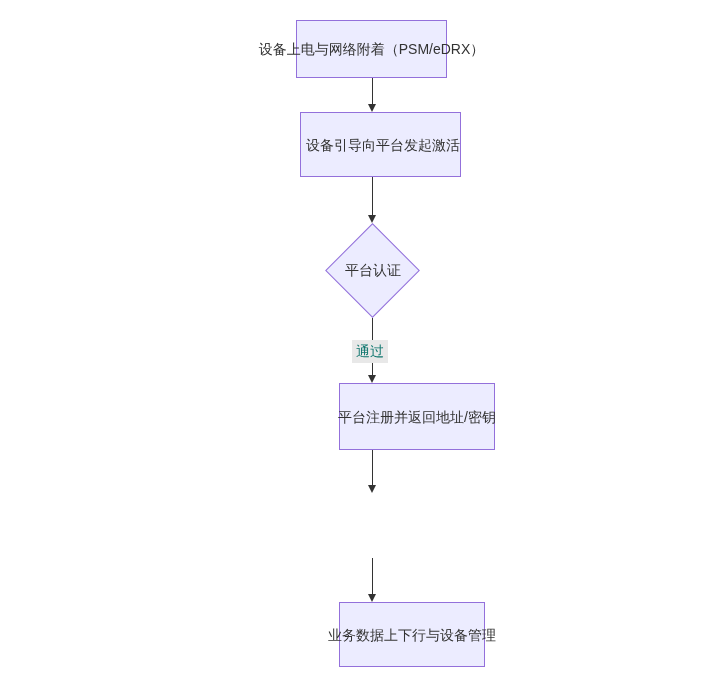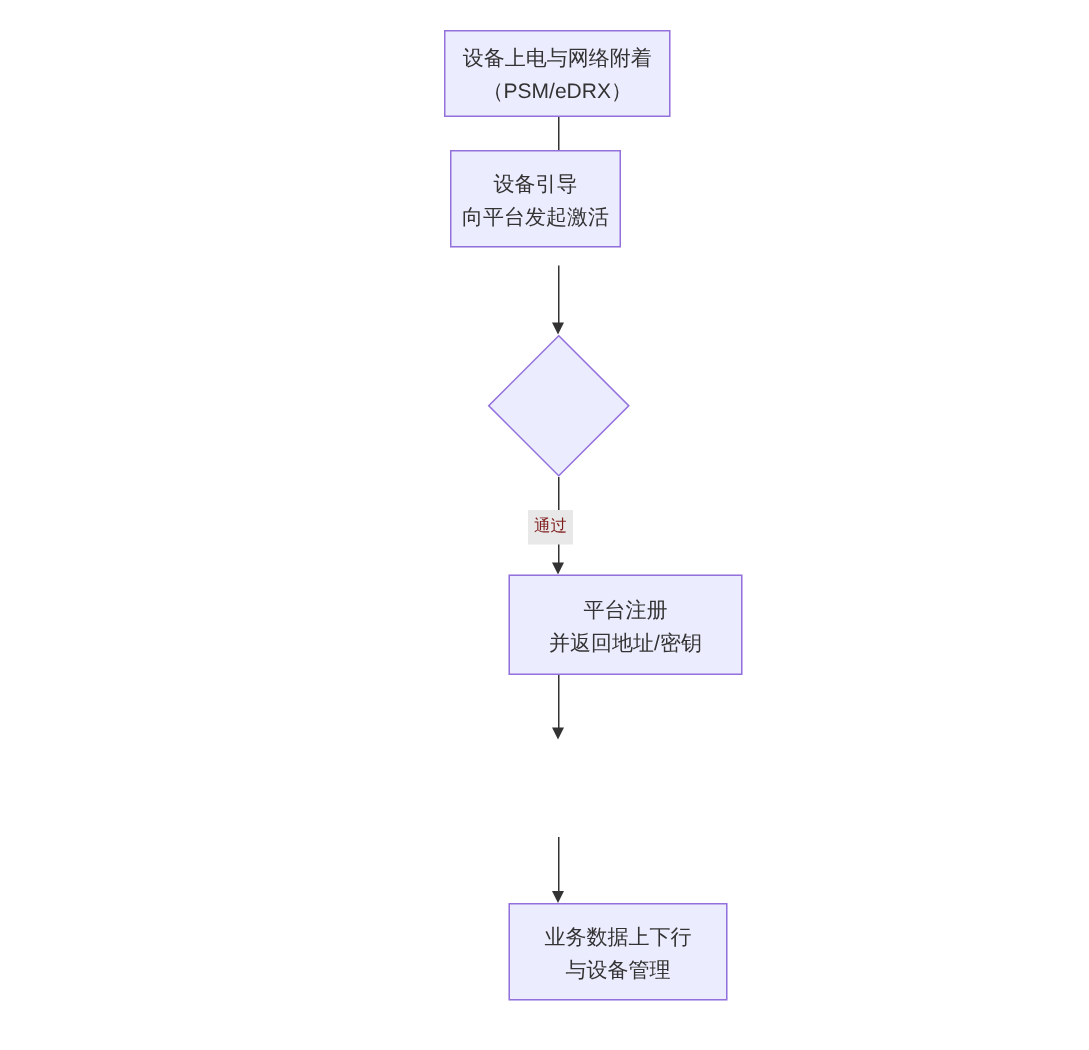--- a/index.html
+++ b/index.html
@@ -18,29 +18,29 @@
   .node {
     position: absolute;
     box-sizing: border-box;
     background: #ECECFF;
     border: 1px solid #9370DB;
     color: #333333;
     font-size: 14px;
     line-height: 22px;
     text-align: center;
     display: flex;
-    flex-direction: column;
+    flex-direction: row;
     justify-content: center;
     align-items: center;
   }
   .node .line { white-space: nowrap; }
 
   
   .n-power    { left: 296px; top:  20px; width: 151px; height: 58px; }
-  .n-boot     { left: 300px; top: 100px; width: 114px; height: 65px; }
+  .n-boot     { left: 300px; top: 112px; width: 161px; height: 65px; justify-content: flex-end; }
   .n-register { left: 295px; top: 383px; width: 156px; height: 67px; margin-left: 44px; }
   .n-channel  { left: 297px; top: 493px; width: 154px; height: 65px; }
   .n-business { left: 299px; top: 602px; width: 146px; height: 65px; margin-left: 40px; }
 
   
   .diamond-shape {
     position: absolute;
     left: 339px; top: 237px;
     width: 67px; height: 67px;
     box-sizing: border-box;
@@ -83,22 +83,22 @@
   .h1 { top: 104px; }
   .h2 { top: 215px; }
   .h3 { top: 375px; }
   .h4 { top: 485px; }
   .h5 { top: 594px; }
 
   .edge-label {
     position: absolute;
     left: 352px; top: 340px;
     background: #e8e8e8;
-    color: #7f1d1d;
-    font-size: 11px;
+    color: #0f766e;
+    font-size: 14px;
     line-height: 19px;
     padding: 2px 4px;
     white-space: nowrap;
     font-family: Liberation Serif, serif;
   }
 </style>
 </head>
 <body>
 
 <div class="canvas">
@@ -113,20 +113,21 @@
 
   <div class="node n-boot">
     <div class="line">设备引导</div>
     <div class="line">向平台发起激活</div>
   </div>
 
   <div class="vline l2"></div>
   <div class="arrowhead h2"></div>
 
   <div class="diamond-shape"></div>
+  <div class="diamond-text">平台认证</div>
 
   <div class="vline l3"></div>
   <div class="edge-label">通过</div>
   <div class="arrowhead h3"></div>
 
   <div class="node n-register">
     <div class="line">平台注册</div>
     <div class="line">并返回地址/密钥</div>
   </div>
 

